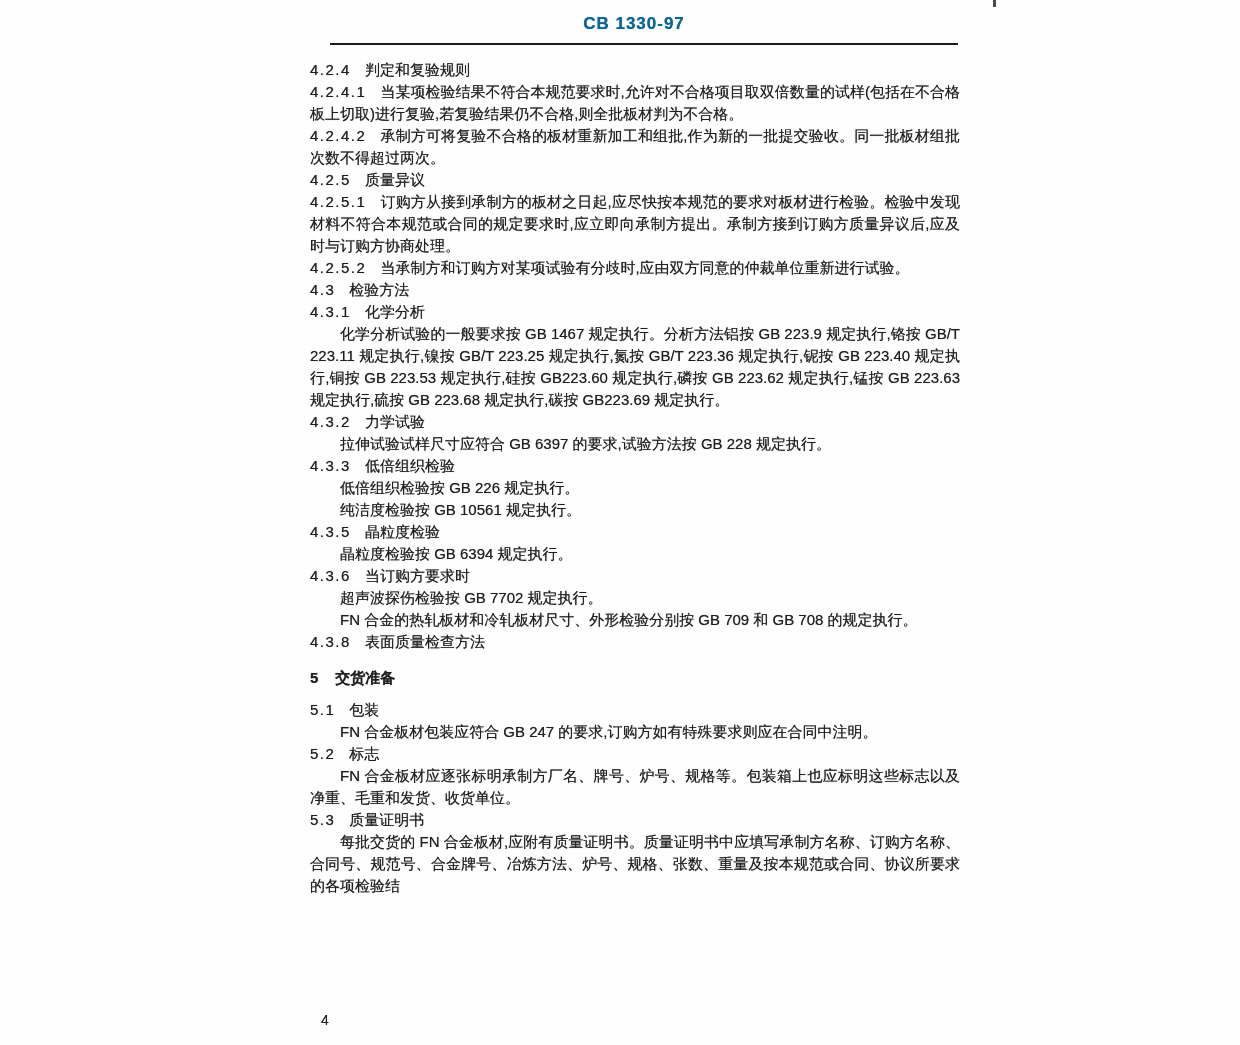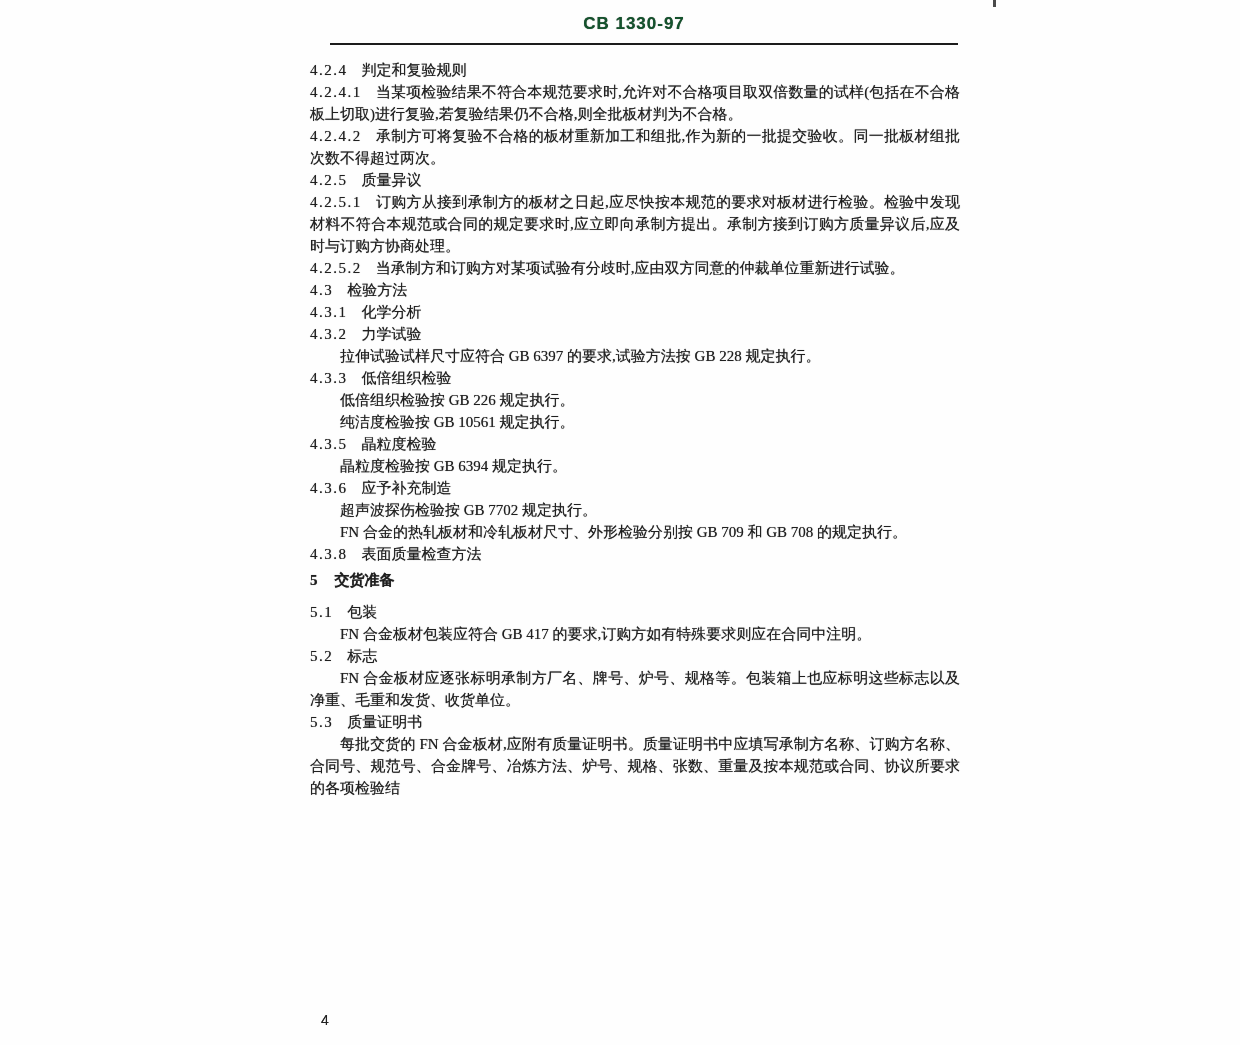--- a/index.html
+++ b/index.html
@@ -28,53 +28,52 @@
   }
   .doc-header {
     position: absolute;
     top: 14px;
     left: 310px;
     width: 648px;
     text-align: center;
     font-size: 17px;
     font-weight: bold;
     letter-spacing: 1px;
-    color: #14532d;
+    color: #0369a1;
     text-shadow: 0 0 0.7px rgba(25,25,25,0.75);
   }
   .header-rule {
     position: absolute;
     left: 330px;
     top: 43px;
     width: 628px;
     height: 2px;
     background: #1c1c1c;
   }
   .content {
     position: absolute;
     left: 310px;
     top: 59px;
     width: 650px;
     color: #1f1f1f;
     font-size: 15px;
     line-height: 22px;
     text-align: justify;
     text-shadow: 0 0 0.7px rgba(25,25,25,0.7);
-    font-family: Liberation Serif, serif;
   }
   p.para { margin: 0; padding: 0; }
   p.clause .num {
     padding-right: 14px;
     letter-spacing: 1.5px;
     white-space: nowrap;
   }
   p.body-para { text-indent: 2em; }
   p.section {
     font-weight: bold;
-    margin-top: 4px;
+    margin-top: 14px;
     margin-bottom: 10px;
   }
   p.section .num { padding-right: 16px; letter-spacing: 1px; }
   .page-number {
     position: absolute;
     left: 321px;
     top: 1012px;
     font-size: 14px;
     color: #222222;
     text-shadow: 0 0 0.6px rgba(25,25,25,0.7);
@@ -98,51 +97,52 @@
 
   <p class="para clause"><span class="num">4.2.5.1</span><span class="txt">订购方从接到承制方的板材之日起,应尽快按本规范的要求对板材进行检验。检验中发现材料不符合本规范或合同的规定要求时,应立即向承制方提出。承制方接到订购方质量异议后,应及时与订购方协商处理。</span></p>
 
   <p class="para clause"><span class="num">4.2.5.2</span><span class="txt">当承制方和订购方对某项试验有分歧时,应由双方同意的仲裁单位重新进行试验。</span></p>
 
 
   <p class="para clause"><span class="num">4.3</span><span class="txt">检验方法</span></p>
 
   <p class="para clause"><span class="num">4.3.1</span><span class="txt">化学分析</span></p>
 
+  <p class="para body-para"><span class="txt">化学分析试验的一般要求按 GB 1467 规定执行。分析方法铝按 GB 223.9 规定执行,铬按 GB/T 223.11 规定执行,镍按 GB/T 223.25 规定执行,氮按 GB/T 223.36 规定执行,铌按 GB 223.40 规定执行,铜按 GB 223.53 规定执行,硅按 GB223.60 规定执行,磷按 GB 223.62 规定执行,锰按 GB 223.63 规定执行,硫按 GB 223.68 规定执行,碳按 GB223.69 规定执行。</span></p>
 
   <p class="para clause"><span class="num">4.3.2</span><span class="txt">力学试验</span></p>
 
   <p class="para body-para"><span class="txt">拉伸试验试样尺寸应符合 GB 6397 的要求,试验方法按 GB 228 规定执行。</span></p>
 
   <p class="para clause"><span class="num">4.3.3</span><span class="txt">低倍组织检验</span></p>
 
   <p class="para body-para"><span class="txt">低倍组织检验按 GB 226 规定执行。</span></p>
 
 
   <p class="para body-para"><span class="txt">纯洁度检验按 GB 10561 规定执行。</span></p>
 
   <p class="para clause"><span class="num">4.3.5</span><span class="txt">晶粒度检验</span></p>
 
   <p class="para body-para"><span class="txt">晶粒度检验按 GB 6394 规定执行。</span></p>
 
-  <p class="para clause"><span class="num">4.3.6</span><span class="txt">应予补充制造</span></p>
+  <p class="para clause"><span class="num">4.3.6</span><span class="txt">当订购方要求时</span></p>
 
   <p class="para body-para"><span class="txt">超声波探伤检验按 GB 7702 规定执行。</span></p>
 
 
   <p class="para body-para"><span class="txt">FN 合金的热轧板材和冷轧板材尺寸、外形检验分别按 GB 709 和 GB 708 的规定执行。</span></p>
 
   <p class="para clause"><span class="num">4.3.8</span><span class="txt">表面质量检查方法</span></p>
 
 
   <p class="para section"><span class="num">5</span><span class="txt">交货准备</span></p>
 
   <p class="para clause"><span class="num">5.1</span><span class="txt">包装</span></p>
 
-  <p class="para body-para"><span class="txt">FN 合金板材包装应符合 GB 417 的要求,订购方如有特殊要求则应在合同中注明。</span></p>
+  <p class="para body-para"><span class="txt">FN 合金板材包装应符合 GB 247 的要求,订购方如有特殊要求则应在合同中注明。</span></p>
 
   <p class="para clause"><span class="num">5.2</span><span class="txt">标志</span></p>
 
   <p class="para body-para"><span class="txt">FN 合金板材应逐张标明承制方厂名、牌号、炉号、规格等。包装箱上也应标明这些标志以及净重、毛重和发货、收货单位。</span></p>
 
   <p class="para clause"><span class="num">5.3</span><span class="txt">质量证明书</span></p>
 
   <p class="para body-para"><span class="txt">每批交货的 FN 合金板材,应附有质量证明书。质量证明书中应填写承制方名称、订购方名称、合同号、规范号、合金牌号、冶炼方法、炉号、规格、张数、重量及按本规范或合同、协议所要求的各项检验结</span></p>
 </div>
   <div class="page-number">4</div>

